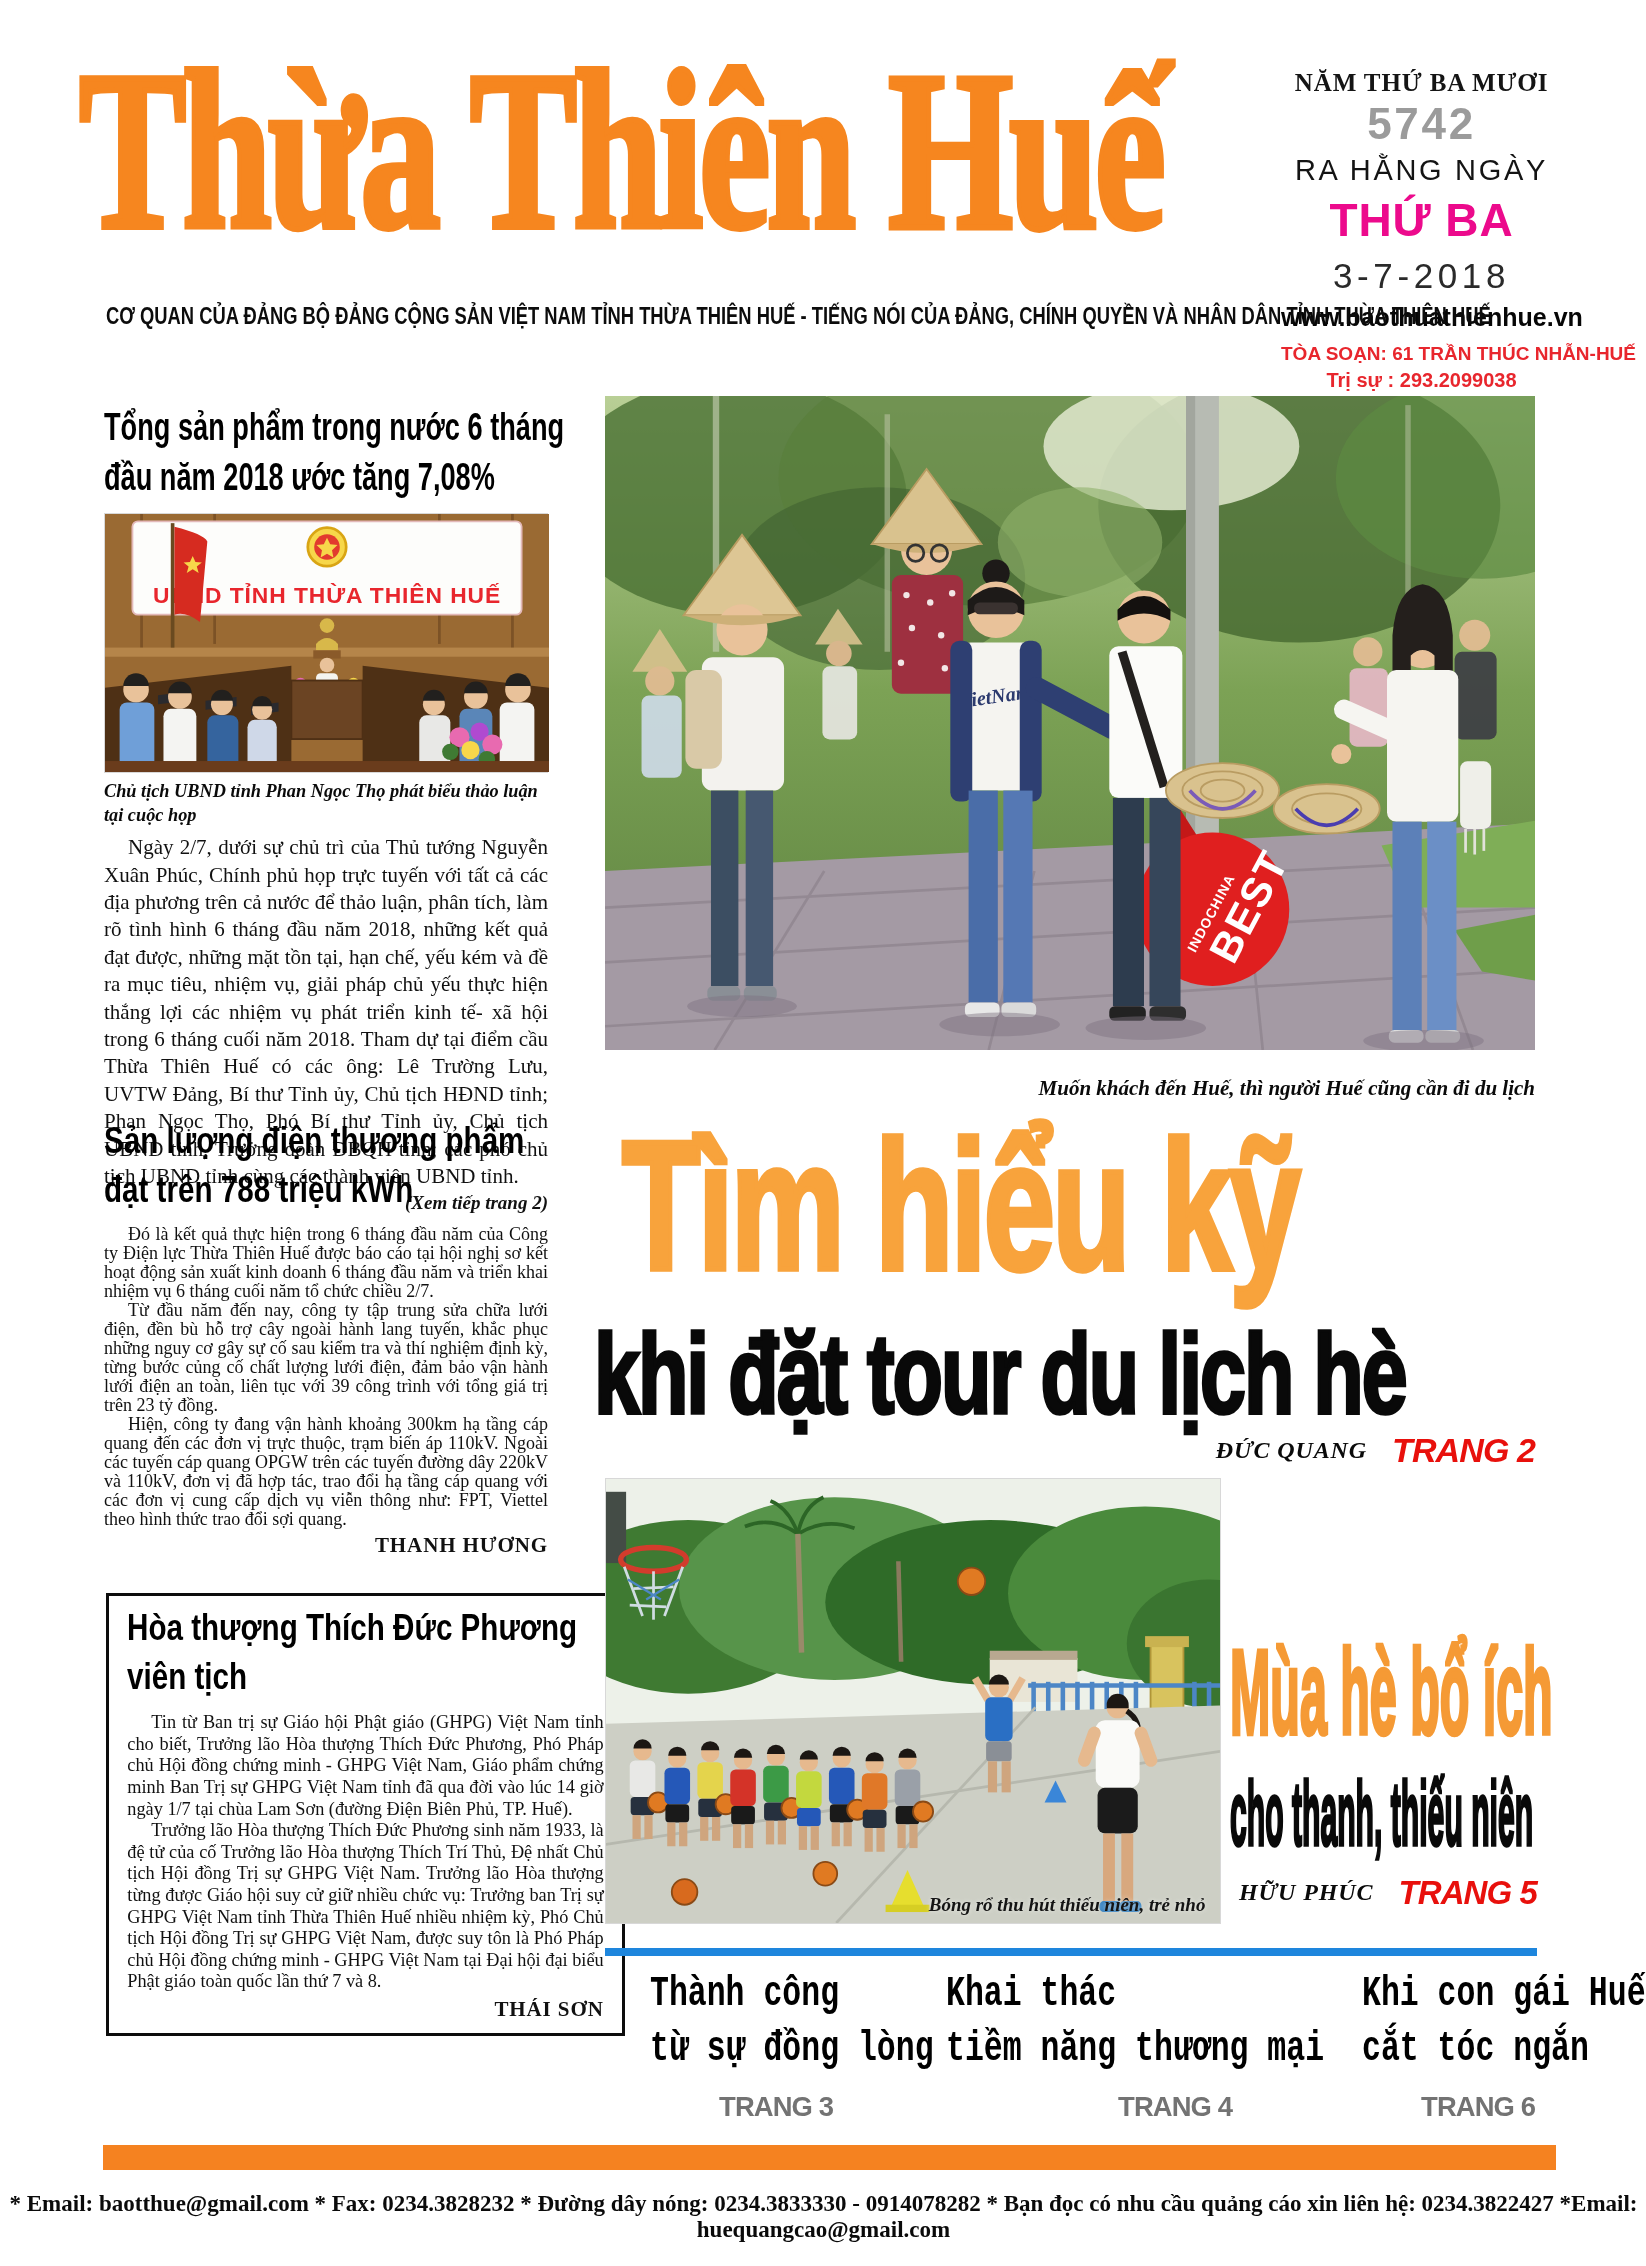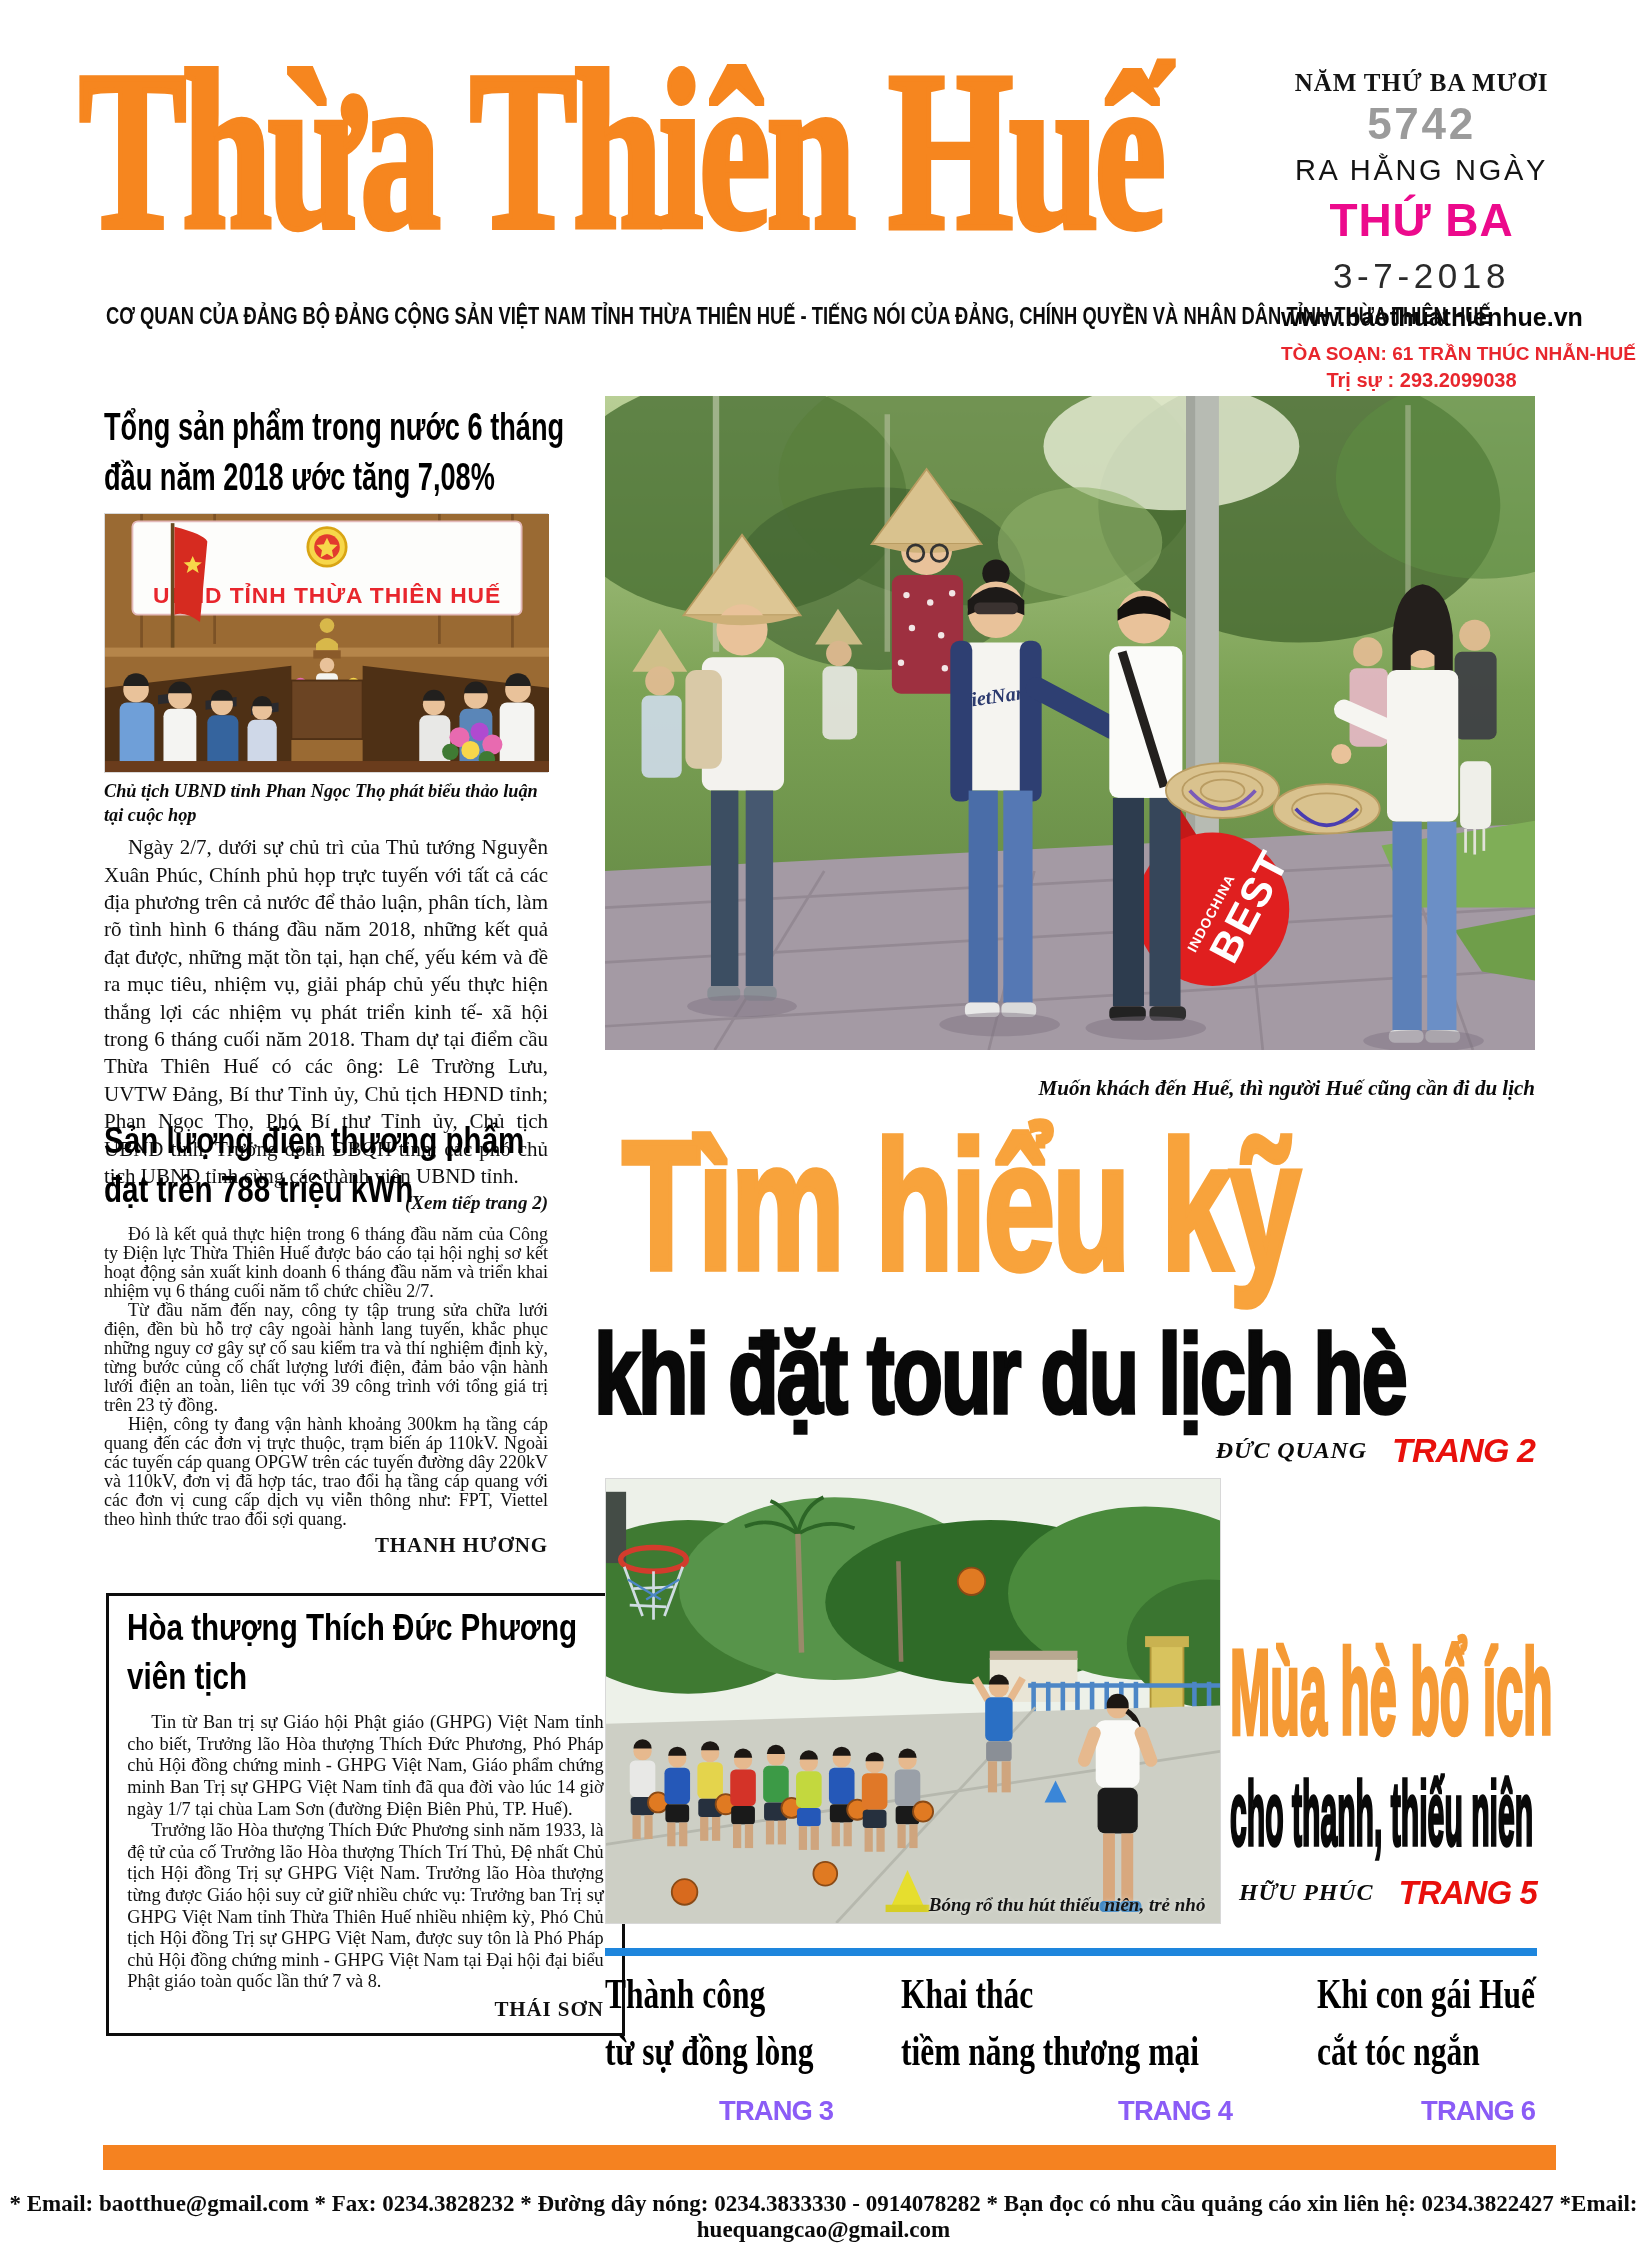--- a/index.html
+++ b/index.html
@@ -71,23 +71,23 @@
   .hl-orange-2 .squeeze{font-family:"Liberation Sans",sans-serif;font-weight:bold;font-size:121px;line-height:1;
      color:#f59a35;-webkit-text-stroke:4.6px #f59a35;transform:scaleX(.40);}
   .hl-black-2{margin-top:16.4px;}
   .hl-black-2 .squeeze{font-family:"Liberation Sans",sans-serif;font-weight:bold;font-size:90px;line-height:1;
      color:#090909;-webkit-text-stroke:3.7px #090909;transform:scaleX(.335);}
   .byline-2{margin-top:14.6px;}
 
   .blue-line{left:605px;top:1948px;width:932px;height:8.2px;background:#1e86dd;}
 
   .teaser{top:1970px;}
-  .teaser-lines{font-family:Liberation Serif, serif;font-weight:bold;color:#000;line-height:48px;}
+  .teaser-lines{font-family:Liberation Mono, monospace;font-weight:bold;color:#000;line-height:48px;margin-left:45px;}
   .teaser-lines .squeeze{font-size:42px;transform:scaleX(.75);}
-  .teaser-ref{font-family:"Liberation Sans",sans-serif;font-weight:bold;font-size:27.4px;color:#8b5cf6;
+  .teaser-ref{font-family:"Liberation Sans",sans-serif;font-weight:bold;font-size:27.4px;color:#737373;
      text-align:right;margin-top:11px;letter-spacing:-0.9px;}
   .t1{left:605px;width:228px;}
   .t2{left:901px;width:331px;}
   .t3{left:1317px;width:218px;}
 
   .orange-bar{left:103px;top:2145px;width:1453px;height:25px;background:#f58220;}
   .footer-line{left:0;top:2191px;width:1647px;text-align:center;font-weight:bold;font-size:23px;color:#0a0a0a;}
 </style>
 </head>
 <body>

